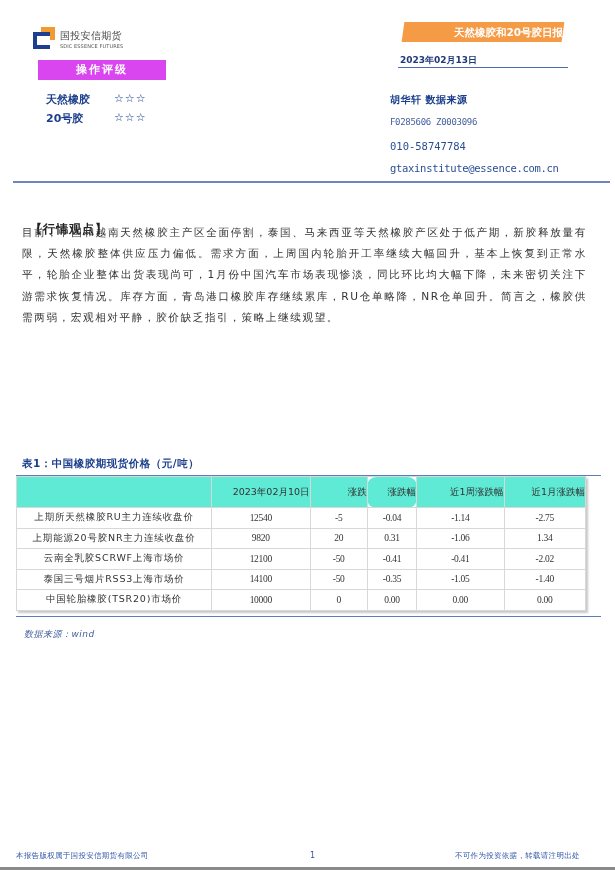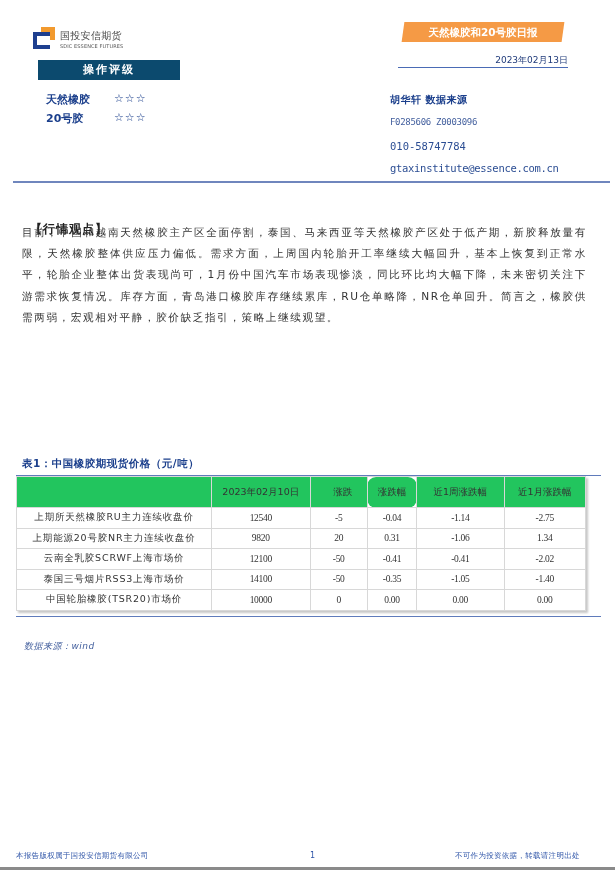--- a/index.html
+++ b/index.html
@@ -14,36 +14,36 @@
   .logo-mark { position: absolute; left: 0; top: 2px; width: 22px; height: 22px; }
   .logo-mark .blue { position: absolute; left: 0; top: 5px; width: 17px; height: 17px; background: #1e3f8f; }
   .logo-mark .white { position: absolute; left: 4px; top: 9px; width: 13px; height: 9px; background: #fff; }
   .logo-mark .orange { position: absolute; left: 8px; top: 0; width: 14px; height: 13px; background: #f29a2e; }
   .logo-mark .orange-cut { position: absolute; left: 8px; top: 5px; width: 9px; height: 8px; background: #fff; }
   .logo-cn { position: absolute; left: 27px; top: 4px; font-size: 10px; color: #4a4a4a; letter-spacing: 0.3px; white-space: nowrap; }
   .logo-en { position: absolute; left: 27px; top: 18px; font-size: 5px; color: #555; letter-spacing: 0.1px; white-space: nowrap; }
 
   
   .rating-bar {
-    left: 38px; top: 60px; width: 142px; height: 20px; background: #0c4a6e;
+    left: 38px; top: 60px; width: 128px; height: 20px; background: #d946ef;
     color: #fff; font-size: 11px; font-weight: bold; text-align: center; line-height: 20px; letter-spacing: 2px;
   }
   .rating-row { left: 40px; font-size: 11px; color: #1b3f8c; font-weight: bold; white-space: nowrap; margin-left: 6px; }
   .rating-row .stars { position: absolute; left: 68px; top: 0; font-weight: normal; letter-spacing: 1px; }
 
   
   .title-banner {
     left: 403px; top: 22px; width: 160px; height: 20px; background: #f59a45;
     transform: skewX(-8deg); 
   }
   .title-text {
-    left: 403px; top: 22px; width: 160px; height: 20px; line-height: 20px; text-align: center;
+    left: 403px; top: 22px; width: 160px; height: 20px; line-height: 20px; text-align: right;
     color: #fff; font-size: 10.5px; font-weight: bold; white-space: nowrap;
   }
-  .date { left: 400px; top: 54px; width: 168px; text-align: right; font-size: 9px; font-weight: normal; color: #1f3a7a; }
+  .date { left: 400px; top: 54px; width: 168px; text-align: left; font-size: 9px; font-weight: bold; color: #1f3a7a; }
   .date-rule { left: 398px; top: 67px; width: 170px; height: 1px; background: #4a6bb5; }
 
   .analyst-name { left: 390px; top: 93px; font-size: 10px; font-weight: bold; color: #1b3f8c; white-space: nowrap; letter-spacing: 0.5px; }
   .analyst-id { left: 390px; top: 117px; font-size: 9px; color: #44609e; white-space: nowrap; font-family: "DejaVu Sans Mono", monospace; letter-spacing: -0.3px; }
   .analyst-phone { left: 390px; top: 140px; font-size: 10.5px; color: #2b4d93; white-space: nowrap; font-family: "DejaVu Sans Mono", monospace; }
   .analyst-email { left: 390px; top: 162px; font-size: 10.5px; color: #2b4d93; white-space: nowrap; font-family: "DejaVu Sans Mono", monospace; letter-spacing: -0.3px; }
 
   .main-rule { left: 13px; top: 181px; width: 597px; height: 2px; background: #6f86bd; }
 
   .section-head { left: 30px; top: 199px; font-size: 12px; font-weight: bold; color: #222; letter-spacing: 1px; white-space: nowrap; margin-top: 22px; }
@@ -55,27 +55,27 @@
 
   
   .table-caption { left: 22px; top: 457px; font-size: 10.5px; font-weight: bold; color: #1b3f8c; white-space: nowrap; letter-spacing: 0.5px; }
   .table-rule-top { left: 16px; top: 475px; width: 585px; height: 1px; background: #5f7bbb; }
   .table-wrap {
     left: 16px; top: 476px; width: 570px;
     box-shadow: 2px 2px 2px #c8c8c8;
   }
   table { border-collapse: collapse; width: 570px; font-size: 9.5px; color: #333; }
   td, th { border: 1px solid #d8d8d8; text-align: center; height: 19.5px; padding: 0; font-weight: normal; white-space: nowrap; }
-  thead th { background: #22c55e; height: 30px; }
+  thead th { background: #5eead4; height: 30px; text-align: right; }
   td.name { width: 193px; letter-spacing: 0.8px; }
   td.num, th.num { font-family: Liberation Serif, serif; letter-spacing: -0.3px; }
   th.c-date { width: 97px; } th.c-chg { width: 48px; padding-left: 8px; } th.c-pct { width: 48px; border-radius: 9px; } th.c-w { width: 86px; } th.c-m { width: 80px; }
 
   .source-rule { left: 16px; top: 616px; width: 585px; height: 1px; background: #5f7bbb; }
-  .source { left: 24px; top: 628px; font-size: 9px; font-style: italic; color: #44609e; white-space: nowrap; letter-spacing: 0.5px; margin-top: 12px; }
+  .source { left: 24px; top: 628px; font-size: 9px; font-style: italic; color: #44609e; white-space: nowrap; letter-spacing: 0.5px; }
 
   .footer-l { left: 16px; top: 851px; font-size: 7.5px; color: #2f55a8; white-space: nowrap; letter-spacing: 0.3px; }
   .footer-c { left: 310px; top: 851px; font-size: 8px; color: #2f55a8; }
   .footer-r { left: 455px; top: 851px; font-size: 7.5px; color: #2f55a8; white-space: nowrap; letter-spacing: 0.3px; }
   .footer-rule { left: 0; top: 867px; width: 615px; height: 3px; background: #8a8a8a; }
 </style>
 </head>
 <body>
 
 <div class="abs logo">

